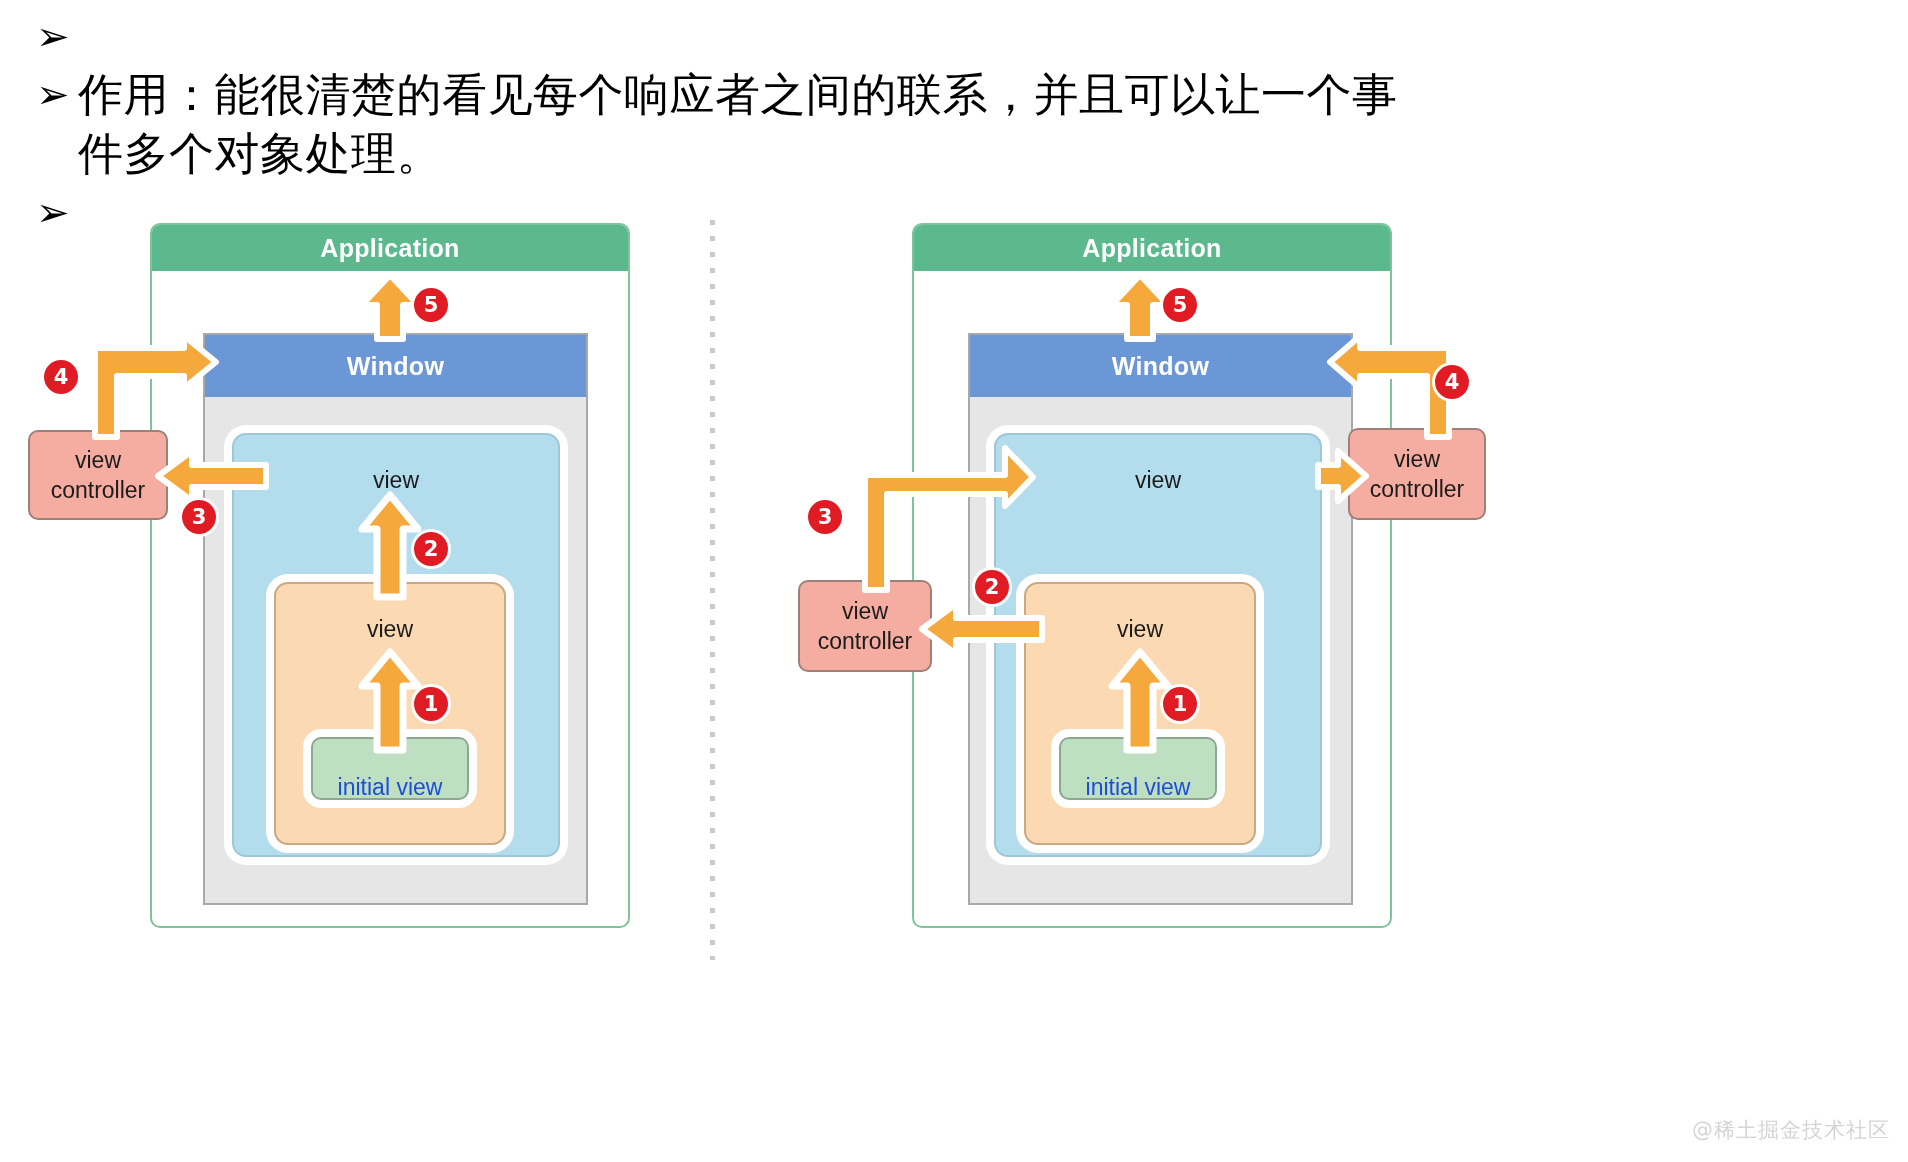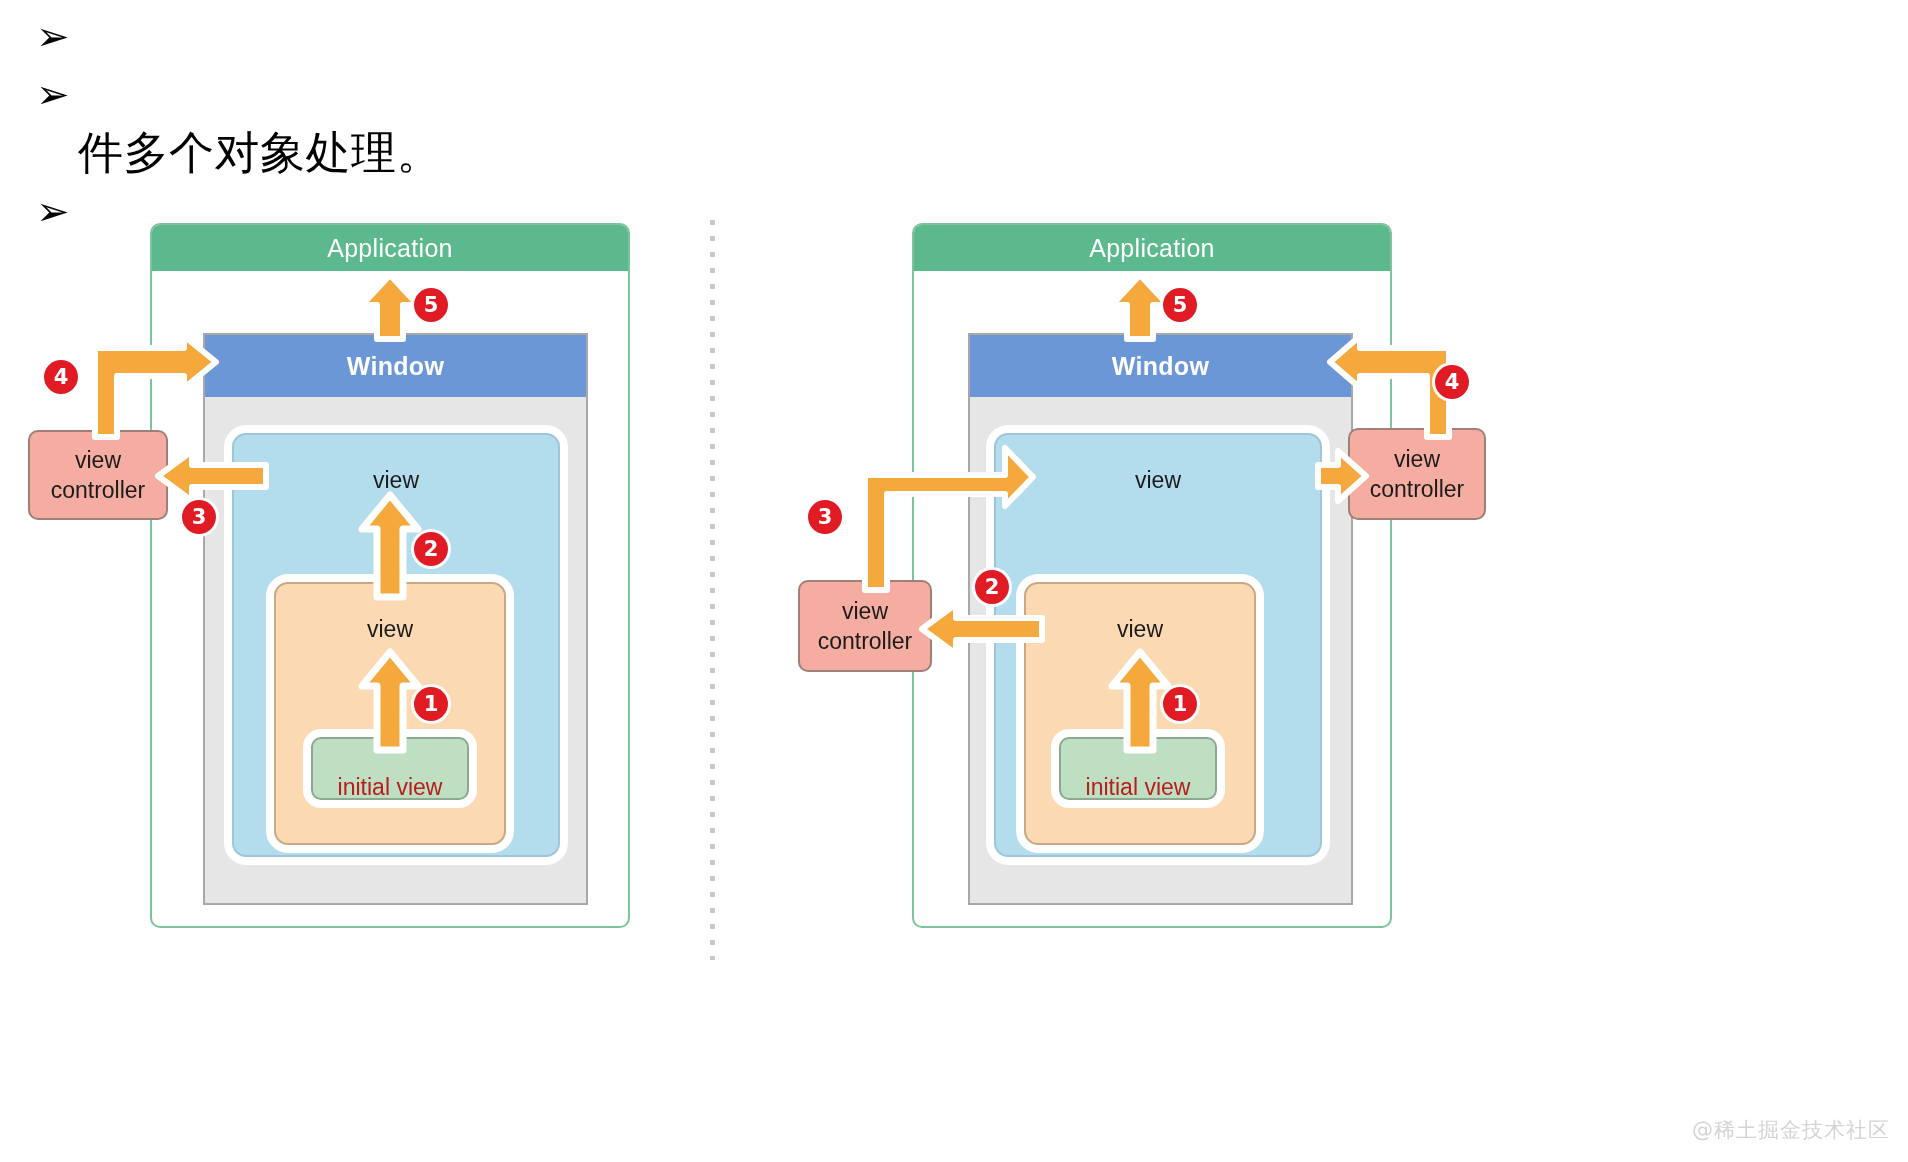--- a/index.html
+++ b/index.html
@@ -77,21 +77,21 @@
   .app-header {
     position: absolute;
     left: 0;
     top: 0;
     right: 0;
     height: 46px;
     background: #5cb98d;
     border-radius: 8px 8px 0 0;
     color: #ffffff;
     font-size: 25px;
-    font-weight: normal;
+    font-weight: bold;
     display: flex;
     align-items: center;
     justify-content: center;
     letter-spacing: 0.3px;
   }
 
   
   .win-box {
     position: absolute;
     background: #e6e6e6;
@@ -147,21 +147,21 @@
   .box-label {
     position: absolute;
     left: 0;
     right: 0;
     text-align: center;
     font-size: 23px;
     color: #1b1b1b;
   }
   .green-label {
     font-size: 23px;
-    color: #b91c1c;
+    color: #1d4ed8;
     margin-top: 37px;
   }
 
   
   .vc-box {
     position: absolute;
     background: #f4ada0;
     border: 2px solid #9e8078;
     border-radius: 10px;
     box-sizing: border-box;
@@ -211,20 +211,21 @@
 </style>
 </head>
 <body>
 
 <div class="bullets">
   <div class="bullet-row">
     <span class="bullet-marker">➢</span>
   </div>
   <div class="bullet-row">
     <span class="bullet-marker">➢</span>
+    <span class="bullet-text">作用：能很清楚的看见每个响应者之间的联系，并且可以让一个事</span>
   </div>
   <div class="bullet-row">
     <span class="bullet-marker"></span>
     <span class="bullet-text">件多个对象处理。</span>
   </div>
   <div class="bullet-row">
     <span class="bullet-marker">➢</span>
   </div>
 </div>
 

